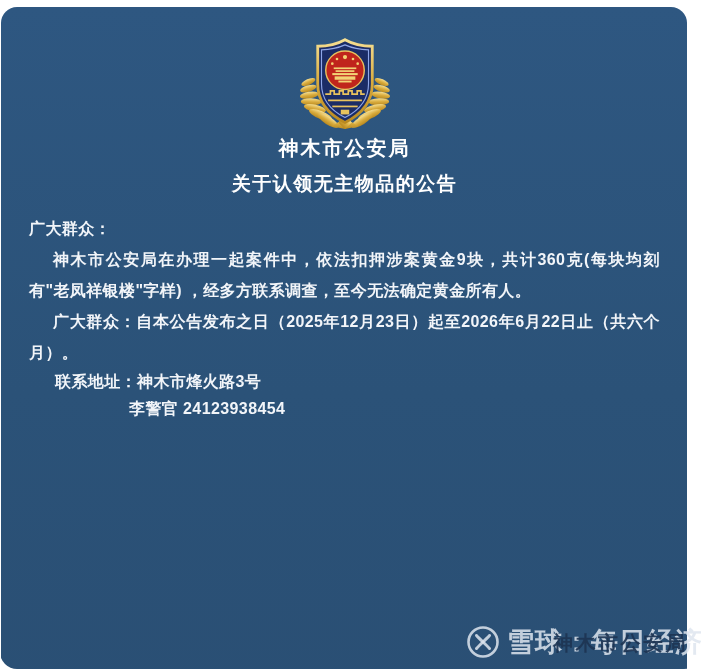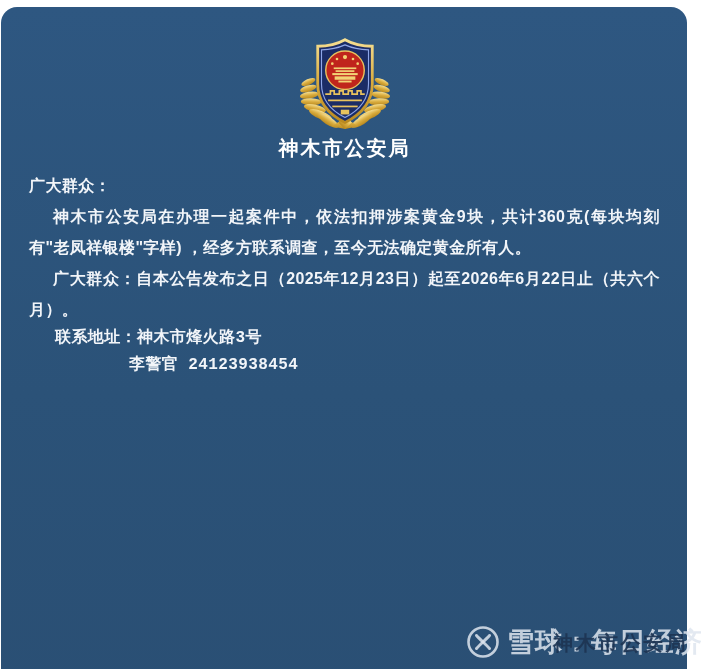--- a/index.html
+++ b/index.html
@@ -1,21 +1,21 @@
 <!DOCTYPE html>
 <html lang="zh"><head>
 <meta charset="utf-8">
 <style>
   html,body { margin:0; padding:0; }
   body {
     width:701px; height:669px; overflow:hidden;
     background:#ffffff;
     font-family:"Liberation Sans", sans-serif;
   }
-  .page { position:relative; width:701px; height:669px; background:#ffffff; overflow:hidden; }
+  .page { position:relative; width:701px; height:669px; background:#ffffff; overflow:hidden;border-radius:17px; }
 
   .card {
     position:absolute; top:7px; left:1px; width:686px; height:700px;
     box-sizing:border-box;
     background:linear-gradient(180deg,#2e5781 0%, #2b5278 55%, #2a4f74 100%);
     border-radius:16px;
     padding:28px 27px 0 28px;
     color:#f2f5f9;
   }
 
@@ -25,29 +25,29 @@
   .agency {
     margin:6px 0 0; text-align:center;
     font-size:20px; font-weight:700; letter-spacing:2px; color:#ffffff;
   }
   .notice-title {
     margin:9px 0 0; text-align:center;
     font-size:19px; font-weight:700; letter-spacing:1.5px; color:#ffffff;
   }
 
   .doc-body {
-    margin-top:8px;
+    margin-top:16px;
     font-size:16px; font-weight:700; letter-spacing:0.4px; color:#f2f5f9;
   }
   .salutation { margin:0; line-height:31px; }
   .para {
     margin:0; line-height:31px;
     text-indent:24px; text-align:justify; text-justify:inter-ideograph;
   }
-  .cline { margin:0; line-height:27px; text-indent:26px;font-family:Liberation Mono, monospace; }
+  .cline { margin:0; line-height:27px; text-indent:26px; }
   .cline-indent2 { text-indent:100px; }
   .closing { margin-top:9px; }
 
   .signature {
     position:absolute; left:553px; top:630px; z-index:3;
     font-size:20px; font-weight:700; letter-spacing:2.5px;
     color:rgba(29,52,82,0.92);
     white-space:nowrap;
   }
   .watermark {
@@ -115,20 +115,21 @@
         <g stroke="#e8c25e" fill="none" stroke-width="1.8">
           <path d="M29,63 h5.5 v-3.5 h4 v3.5 h5.5 v-3.5 h4 v3.5 h5.5 v-3.5 h4 v3.5 h5.5 v-3.5 h4 v3.5 h4"></path>
           <path d="M32,69.5 h36"></path>
           <path d="M36.5,76 h27"></path>
         </g>
         <rect x="45.5" y="79.5" width="9" height="5" fill="#e8c25e"></rect>
       </svg>
     </div>
 
     <h1 class="agency">神木市公安局</h1>
+    <h2 class="notice-title">关于认领无主物品的公告</h2>
 
     <div class="doc-body">
       <p class="salutation">广大群众：</p>
       <p class="para">神木市公安局在办理一起案件中，依法扣押涉案黄金9块，共计360克(每块均刻有"老凤祥银楼"字样) ，经多方联系调查，至今无法确定黄金所有人。</p>
       <p class="para">广大群众：自本公告发布之日（2025年12月23日）起至2026年6月22日止（共六个月）。</p>
       <p class="cline">联系地址：神木市烽火路3号</p>
       <p class="cline cline-indent2">李警官 24123938454</p>
     </div>
   </div>
 

